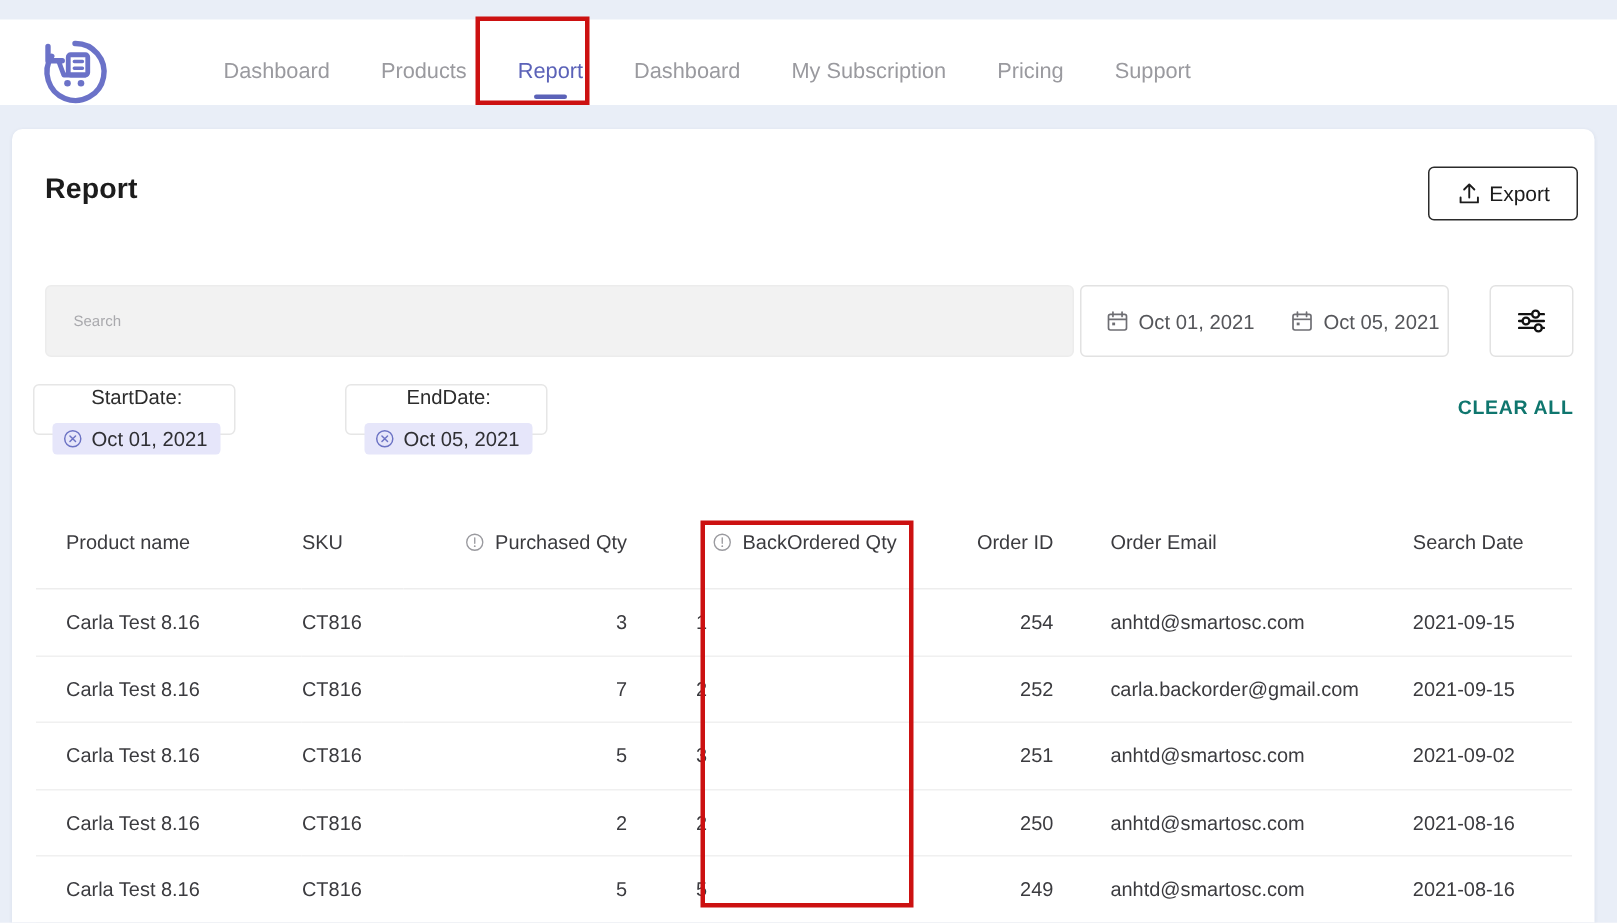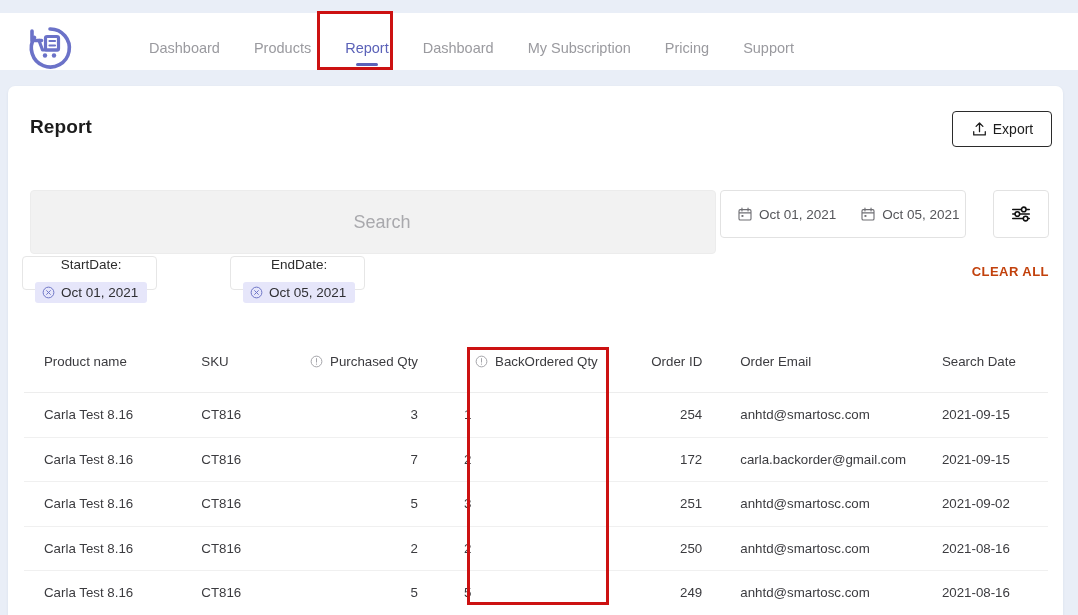--- a/index.html
+++ b/index.html
@@ -113,32 +113,31 @@
     font-size: 14px;
     color: #1c1c1c;
     cursor: pointer;
     box-sizing: border-box;
   }
 
   
   .search-box {
     position: absolute;
     left: 22px; top: 104px;
-    width: 686px; height: 64px;
+    width: 686px; height: 48px;
     background: #f2f2f2;
     border: 1px solid #ececec;
     border-radius: 4px;
     box-sizing: border-box;
     display: flex;
     align-items: center;
     padding-left: 18px;
-    font-size: 18px;
+    font-size: 10px;
     color: #a9a9ad;
     cursor: text;
-    justify-content: center;
   }
 
   .date-box {
     position: absolute;
     left: 712px; top: 104px;
     width: 246px; height: 48px;
     background: #ffffff;
     border: 1px solid #e2e2e2;
     border-radius: 4px;
     box-sizing: border-box;
@@ -203,21 +202,21 @@
     color: #2f2f33;
     white-space: nowrap;
     cursor: pointer;
   }
   .clear-all {
     position: absolute;
     right: 14px; top: 178px;
     font-size: 13px;
     font-weight: bold;
     letter-spacing: 0.45px;
-    color: #c2410c;
+    color: #0f766e;
     cursor: pointer;
   }
 
   
   .table {
     position: absolute;
     left: 16px; top: 260px;
     width: 1024px;
     border-collapse: collapse;
     font-size: 13.3px;
@@ -449,21 +448,21 @@
         <td class="col-bqty">1</td>
         <td class="col-oid">254</td>
         <td class="col-email">anhtd@smartosc.com</td>
         <td class="col-date">2021-09-15</td>
       </tr>
       <tr>
         <td class="col-product">Carla Test 8.16</td>
         <td class="col-sku">CT816</td>
         <td class="col-pqty">7</td>
         <td class="col-bqty">2</td>
-        <td class="col-oid">172</td>
+        <td class="col-oid">252</td>
         <td class="col-email">carla.backorder@gmail.com</td>
         <td class="col-date">2021-09-15</td>
       </tr>
       <tr>
         <td class="col-product">Carla Test 8.16</td>
         <td class="col-sku">CT816</td>
         <td class="col-pqty">5</td>
         <td class="col-bqty">3</td>
         <td class="col-oid">251</td>
         <td class="col-email">anhtd@smartosc.com</td>

